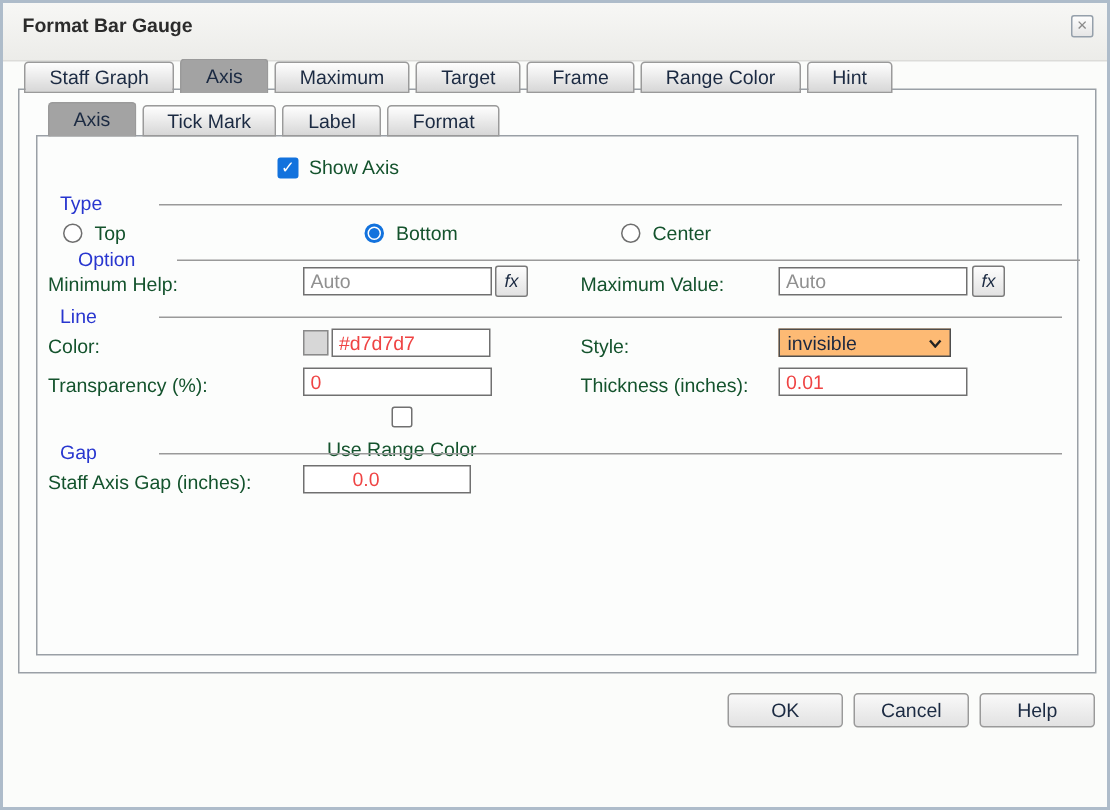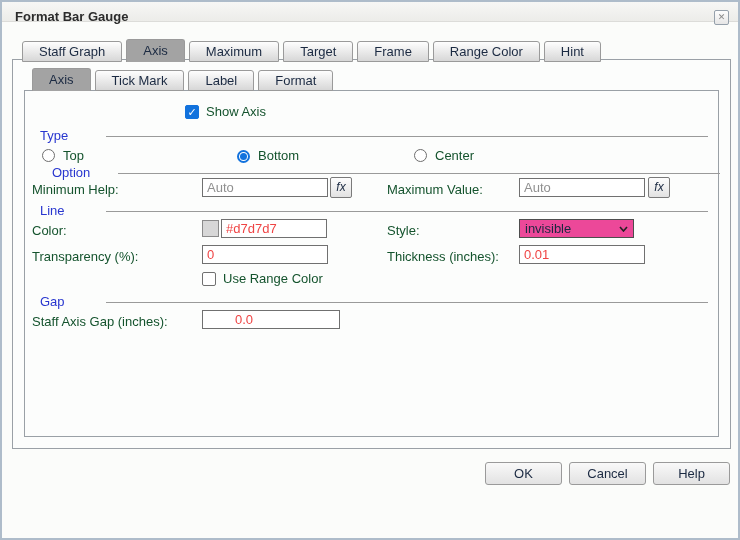--- a/index.html
+++ b/index.html
@@ -1,35 +1,35 @@
 <!DOCTYPE html>
 <html><head>
 <meta charset="utf-8">
 <style>
   * { margin:0; padding:0; box-sizing:border-box; }
   html,body { width:740px; height:540px; font-family:"Liberation Sans", sans-serif; background:#e9edf1; }
   .dialog { position:relative; width:740px; height:540px; background:#fbfcfa;
             border:2px solid #aebcca; overflow:hidden; }
 
   
-  .titlebar { position:absolute; top:0; left:0; right:0; height:20px;
+  .titlebar { position:absolute; top:0; left:0; right:0; height:39px;
               background:linear-gradient(#f7f7f5,#ecece9); border-bottom:1px solid #dcdcd9; }
   .title { position:absolute; left:13px; top:0; line-height:30px; font-size:13px;
            font-weight:bold; color:#2b2b2b; }
   .close-btn { position:absolute; right:9px; top:8px; width:15px; height:15px;
                border:1px solid #95a0ab; border-radius:2px; background:linear-gradient(#fdfdfd,#e6e6e6);
                color:#8a8a8a; font-size:9px; line-height:13px; text-align:center; cursor:default; }
 
   
   .tabs { position:absolute; display:flex; gap:4px; align-items:flex-end; z-index:3; }
   .tab { height:21px; line-height:19px; padding:0 16px; font-size:13px; color:#1b2a42;
          background:linear-gradient(#fefefe,#d7d7d7); border:1px solid #9a9a9a;
          border-radius:3px 3px 0 0; white-space:nowrap; }
   .tab.active { height:23px; line-height:22px; background:#a3a3a3; border-bottom:none; }
-  .main-tabs { top:37px; left:20px;text-align:right; }
+  .main-tabs { top:37px; left:14px;text-align:right; }
   .sub-tabs  { top:66px; left:30px; }
 
   
   .panel-outer { position:absolute; top:57px; left:10px; width:719px; height:390px;
                  border:1px solid #9aa0a6; background:#fcfdfc; z-index:1; }
   .panel-inner { position:absolute; top:88px; left:22px; width:695px; height:347px;
                  border:1px solid #9aa0a6; background:#fcfdfc; z-index:2; }
 
   .abs { position:absolute; z-index:4; }
   .lbl { font-size:13px; color:#14532d; white-space:nowrap; }
@@ -55,21 +55,21 @@
   .tinput { height:19px; border:1px solid #707070; background:#fff; font-family:"Liberation Sans",sans-serif;
             font-size:13px; color:#ef4444; padding:0 4px; }
   .tinput.muted { color:#909090; }
 
   .fx-btn { width:22px; height:21px; border:1px solid #7a7a7a; border-radius:2px;
             background:linear-gradient(#fdfdfd,#e2e2e2); color:#1b2a42; font-size:12px;
             font-style:italic; text-align:center; line-height:19px; }
 
   .swatch { width:17px; height:17px; border:1px solid #8a8a8a; }
 
-  .selectbox { height:19px; border:1px solid #4d4d4d; background:#ec4899; display:flex;
+  .selectbox { height:19px; border:1px solid #4d4d4d; background:#fdba74; display:flex;
                align-items:center; justify-content:space-between; padding:0 5px;
                font-size:13px; color:#1c2840; }
 
   
   .btn { position:absolute; width:77px; height:23px; border:1px solid #9a9a9a; border-radius:3px;
          background:linear-gradient(#f9f9f9,#e2e2e2); font-size:13px; color:#1b2a42;
          text-align:center; line-height:21px; }
 </style>
 </head>
 <body>
@@ -109,21 +109,21 @@
 
   <div class="abs section" style="left:38px; top:126px; width:668px;">
     <span class="sec-lbl">Type</span>
     <span class="rule"></span>
   </div>
 
   <div class="abs radio-row" style="left:40px; top:146px;">
     <span class="radio"></span>
     <span class="lbl">Top</span>
   </div>
-  <div class="abs radio-row" style="left:235px; top:146px;align-items:flex-end;">
+  <div class="abs radio-row" style="left:241px; top:146px;">
     <span class="radio selected"></span>
     <span class="lbl">Bottom</span>
   </div>
   <div class="abs radio-row" style="left:412px; top:146px;">
     <span class="radio"></span>
     <span class="lbl">Center</span>
   </div>
 
   <div class="abs section" style="left:38px; top:163px; width:668px;margin-left:12px;">
     <span class="sec-lbl">Option</span>
@@ -154,30 +154,30 @@
       <polyline points="1,1 4.5,5 8,1" fill="none" stroke="#222" stroke-width="1.6"></polyline>
     </svg>
   </div>
 
   <span class="abs lbl" style="left:30px; top:247px;">Transparency (%):</span>
   <input class="abs tinput" style="left: 200px; top: 243px; width: 126px;" value="0">
 
   <span class="abs lbl" style="left:385px; top:247px;">Thickness (inches):</span>
   <input class="abs tinput" style="left: 517px; top: 243px; width: 126px;" value="0.01">
 
-  <div class="abs check-row" style="left:200px; top:269px;">
+  <div class="abs check-row" style="left:216px; top:269px;flex-direction:column;">
     <div class="checkbox"></div>
     <span class="lbl">Use Range Color</span>
   </div>
 
   <div class="abs section" style="left:38px; top:292px; width:668px;">
     <span class="sec-lbl">Gap</span>
     <span class="rule"></span>
   </div>
 
   <span class="abs lbl" style="left:30px; top:312px;">Staff Axis Gap (inches):</span>
-  <input class="abs tinput" style="left: 200px; top: 308px; width: 138px; padding-left: 32px;" value="0.0">
+  <input class="abs tinput" style="left: 200px; top: 308px; width: 112px; padding-left: 32px;" value="0.0">
 
   <div class="btn" style="left:483px; top:460px;">OK</div>
   <div class="btn" style="left:567px; top:460px;">Cancel</div>
   <div class="btn" style="left:651px; top:460px;">Help</div>
 
 </div>
 
 </body></html>

